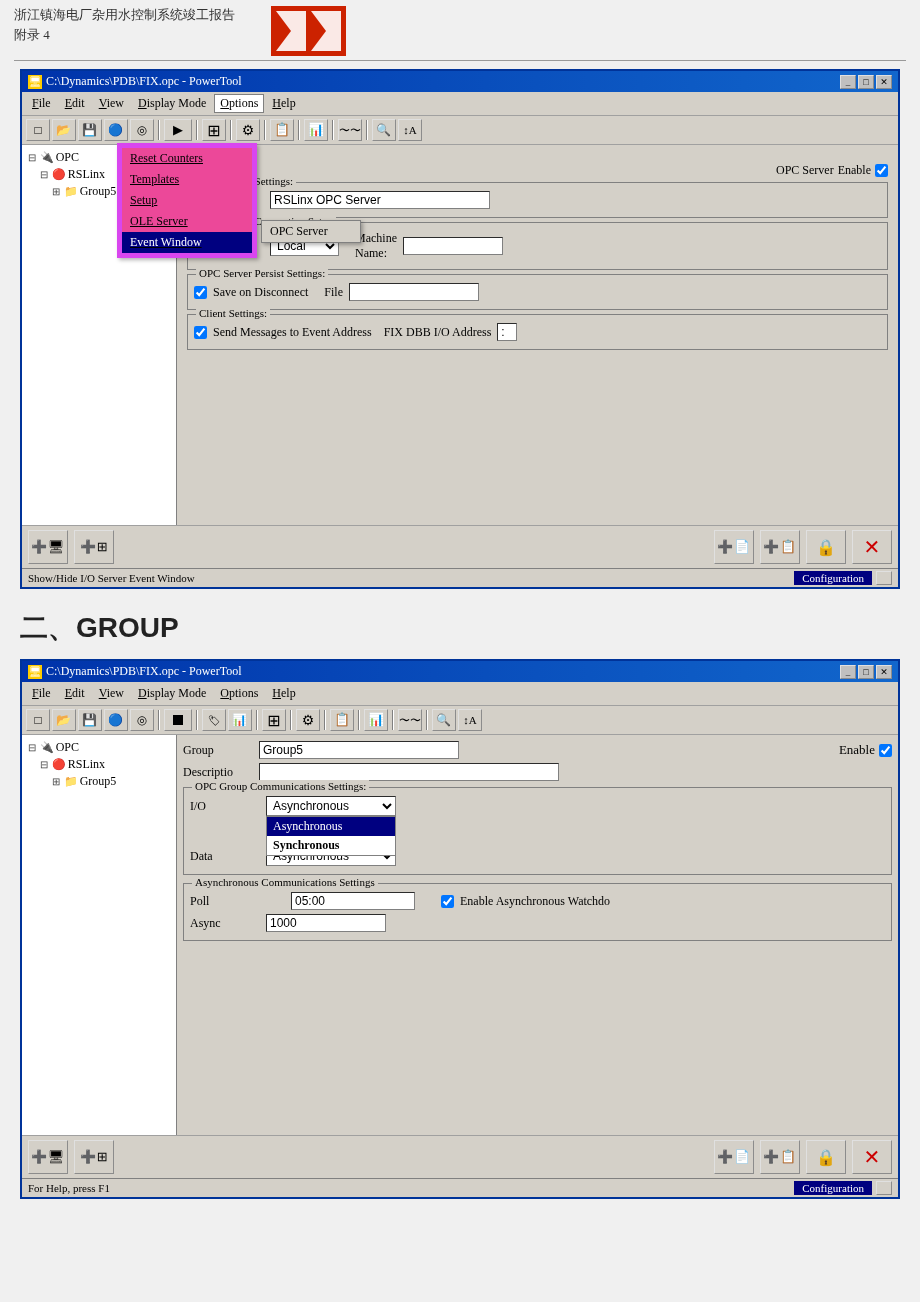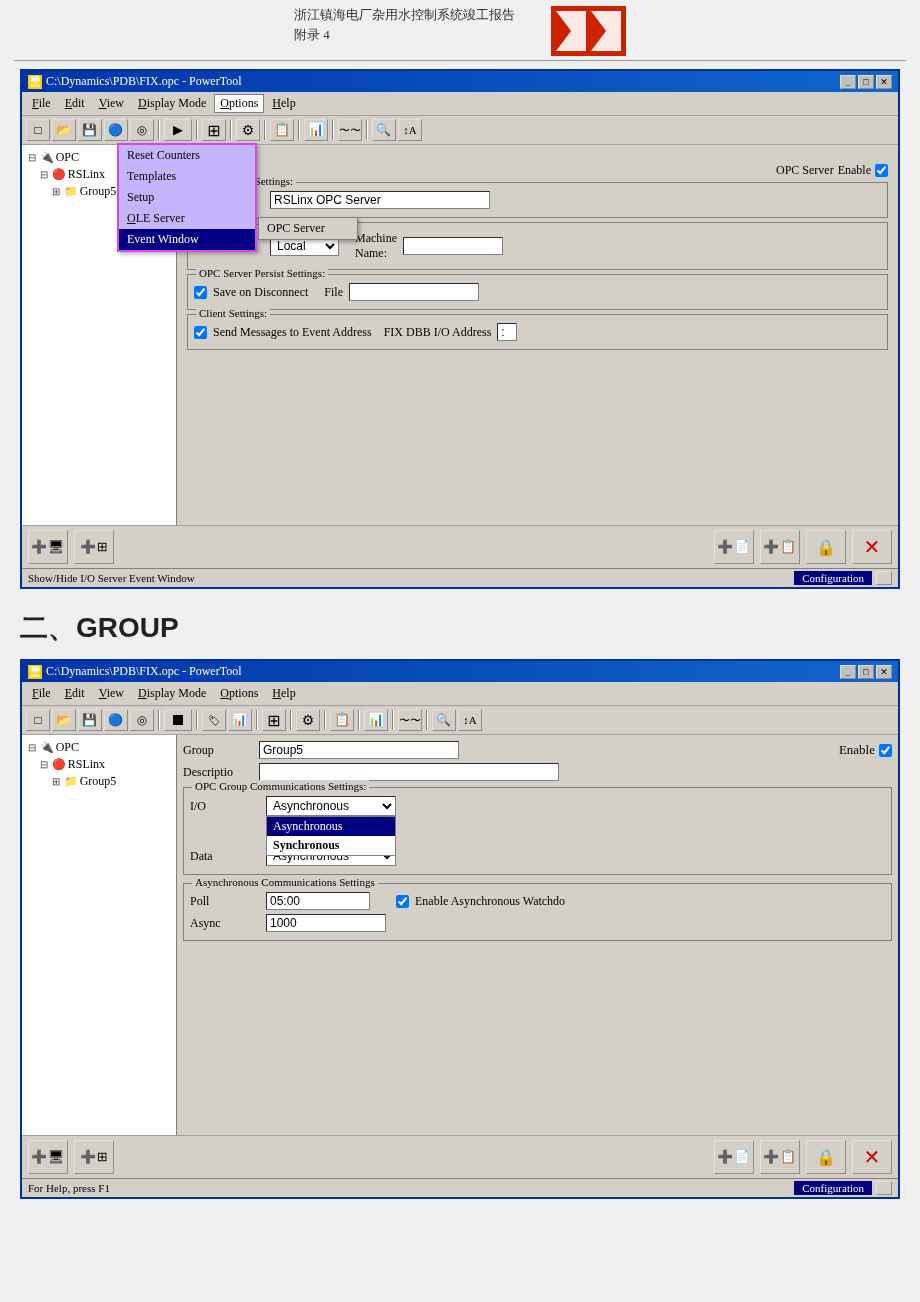--- a/index.html
+++ b/index.html
@@ -161,26 +161,27 @@
       background: #d4d0c8;
       padding: 6px;
       position: relative;
     }
 
     
     .dropdown-menu {
       position: absolute;
       left: 100px;
       top: -2px;
-      background: #c4b5fd;
-      border: 2px solid #d946ef;
+      background: #ec4899;
+      border: 5px solid #d946ef;
       box-shadow: 2px 2px 4px rgba(0,0,0,0.3);
       z-index: 10;
       min-width: 140px;
       font-size: 12px;
+      text-decoration: underline;
     }
     .dropdown-item {
       padding: 3px 16px 3px 8px;
       cursor: pointer;
       white-space: nowrap;
     }
     .dropdown-item.selected {
       background: #000080;
       color: white;
     }
@@ -303,21 +304,21 @@
       height: 400px;
     }
     .right-panel-2 {
       flex: 1;
       background: #d4d0c8;
       padding: 6px;
     }
 
     .header-top {
       display: flex;
-      justify-content: center;
+      justify-content: flex-start;
       align-items: flex-start;
       padding: 6px 14px 4px 14px;
       gap: 36px;
     }
     .header-texts {
       display: flex;
       flex-direction: column;
       gap: 2px;
     }
     .header-title-text {
@@ -641,21 +642,21 @@
               </select>
             </div>
           </div>
         </div>
       </div>
 
       <div class="form-section" style="margin-top:8px;">
         <span class="form-section-title">Asynchronous Communications Settings</span>
         <div class="form-row">
           <span class="form-label">Poll</span>
-          <input type="text" class="form-input" style="width: 104px;" value="05:00">
+          <input type="text" class="form-input" style="width: 124px; margin-left: 25px;" value="05:00">
           <input type="checkbox" checked="" style="margin-left: 20px;">
           <span>Enable Asynchronous Watchdo</span>
         </div>
         <div class="form-row">
           <span class="form-label">Async</span>
           <input type="text" class="form-input" style="width: 120px;" value="1000">
         </div>
       </div>
     </div>
   </div>

